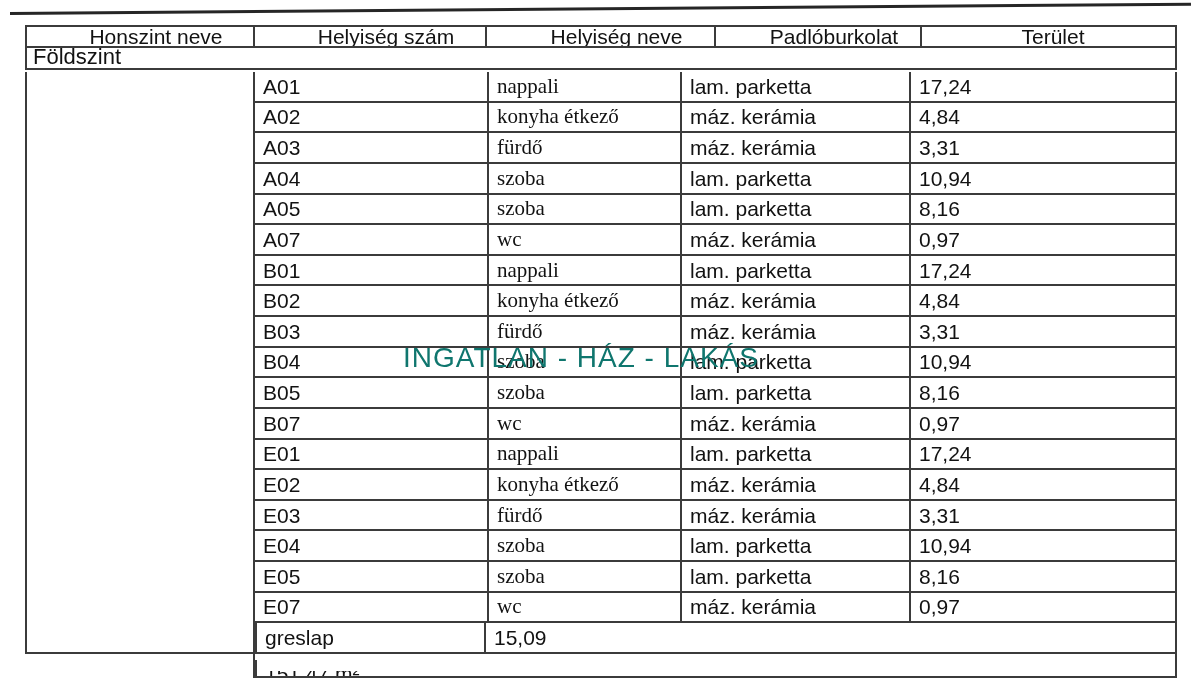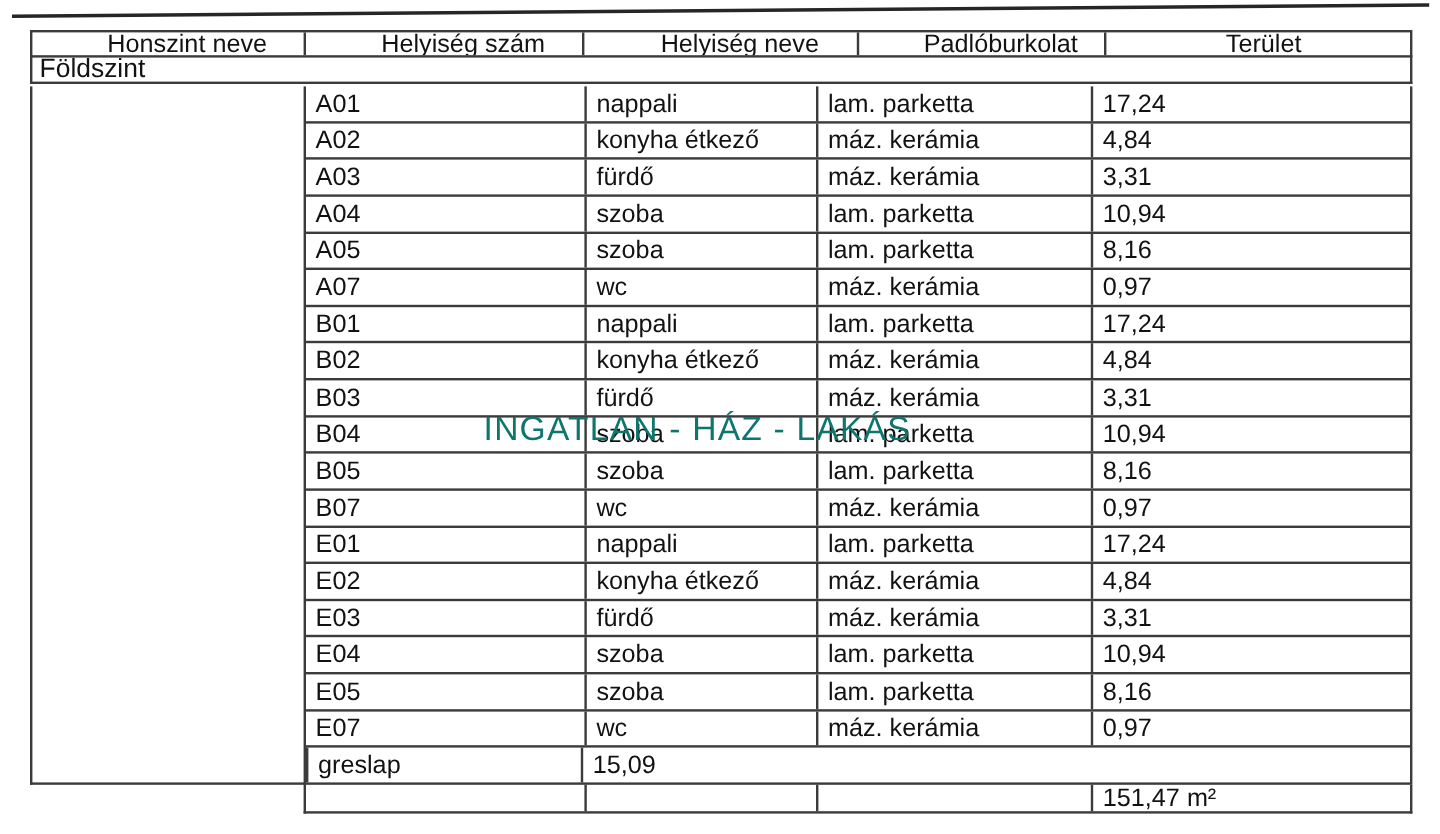--- a/index.html
+++ b/index.html
@@ -48,28 +48,28 @@
     position:absolute;left:255px;top:72px;width:922px;height:582px;
     border-right:2px solid var(--bc);box-sizing:border-box;
     display:flex;flex-direction:column;
   }
   .trow{display:flex;flex:1;border-bottom:2px solid var(--bc);box-sizing:border-box;}
   .tcell{
     display:flex;align-items:center;padding-left:8px;box-sizing:border-box;height:100%;
     font-size:21px;line-height:1;overflow:hidden;white-space:nowrap;
   }
   .c1{width:232px;}
-  .c2{width:193px;border-left:2px solid var(--bc);}
+  .c2{width:193px;border-left:2px solid var(--bc);font-family:Liberation Serif, serif;}
   .c3{width:229px;border-left:2px solid var(--bc);}
   .c4{width:230px;border-left:2px solid var(--bc);}
   
   .total-row{
     position:absolute;left:253px;top:654px;width:924px;height:24px;
     border-left:2px solid var(--bc);border-right:2px solid var(--bc);border-bottom:2px solid var(--bc);
-    box-sizing:border-box;display:flex;
+    box-sizing:border-box;display:flex;flex-direction:column;
   }
   .total-row .tcell{font-size:21px;}
   
   .watermark{
     position:absolute;left:403px;top:344px;z-index:5;
     font-size:28px;letter-spacing:1px;line-height:1;color:#0f766e;
     white-space:nowrap;pointer-events:none;
   }
 </style>
 </head>

